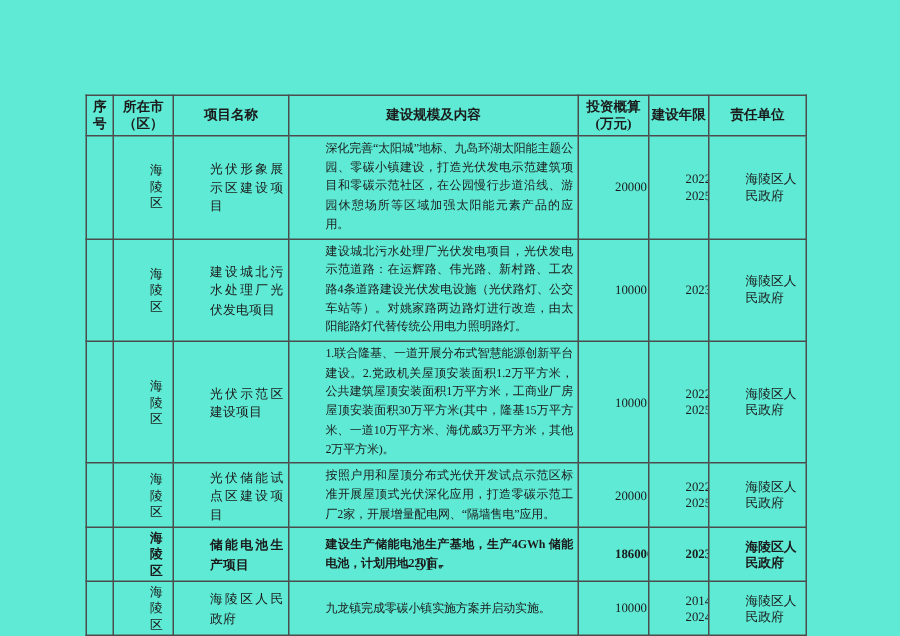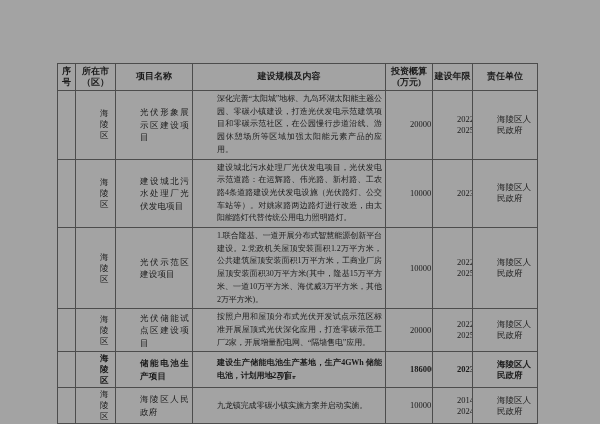--- a/index.html
+++ b/index.html
@@ -11,21 +11,21 @@
     width: 600px;
     height: 424px;
     font-family: "Liberation Serif", "DejaVu Serif", serif;
     color: #1b1b1b;
     overflow: hidden;
   }
   .sheet {
     position: relative;
     width: 600px;
     height: 424px;
-    background: #a3a3a3;
+    background: #5eead4;
   }
   table.projects {
     position: absolute;
     left: 57px;
     top: 63px;
     width: 480px;
     border-collapse: collapse;
     table-layout: fixed;
   }
   table.projects th,

